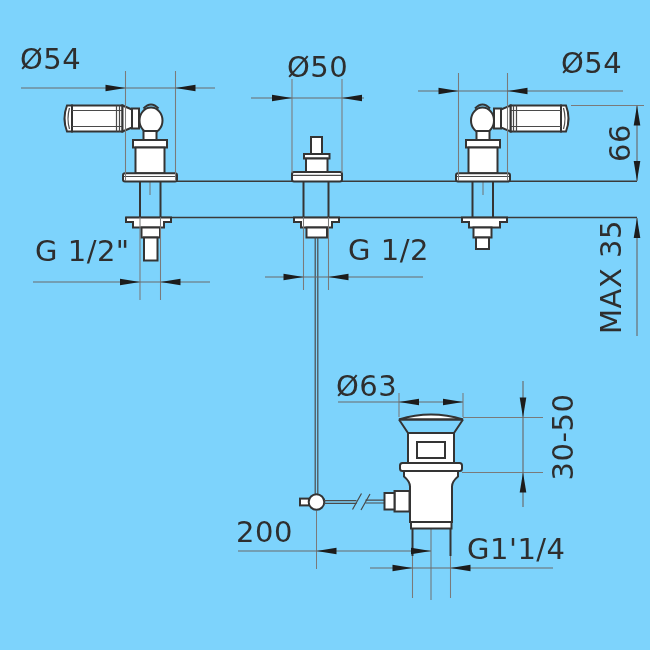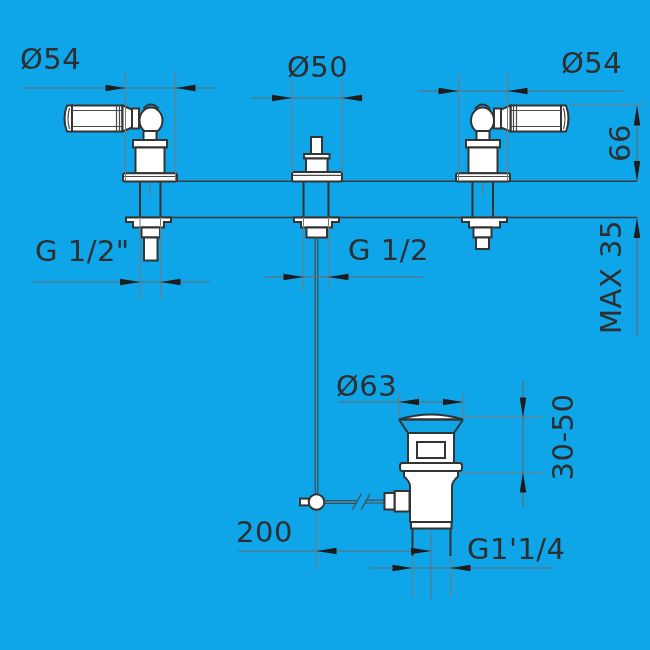--- a/index.html
+++ b/index.html
@@ -1,16 +1,16 @@
 <!DOCTYPE html>
 <html><head>
 <meta charset="utf-8">
 <style>
   html,body{margin:0;padding:0;background:#fff;}
-  .stage{position:relative;width:650px;height:650px;background:#0ea5e9;overflow:hidden;
+  .stage{position:relative;width:650px;height:650px;background:#7dd3fc;overflow:hidden;
          font-family:"DejaVu Sans", sans-serif;text-decoration:underline;}
   svg{display:block}
   .dim-line{stroke:#6a6a6a;stroke-width:1.15;fill:none;}
   .ext-line{stroke:#7a7a7a;stroke-width:1.05;fill:none;}
   .arrow{fill:#1c1c1c;stroke:none;}
   .obj{stroke:#343434;stroke-width:2;fill:#ffffff;}
   .obj-line{stroke:#343434;stroke-width:2;fill:none;}
   .obj-thin{stroke:#4a4a4a;stroke-width:1.2;fill:none;}
   .centerline{stroke:#707070;stroke-width:1;fill:none;}
   .deck{stroke:#3a3a3a;stroke-width:1.5;fill:none;}

